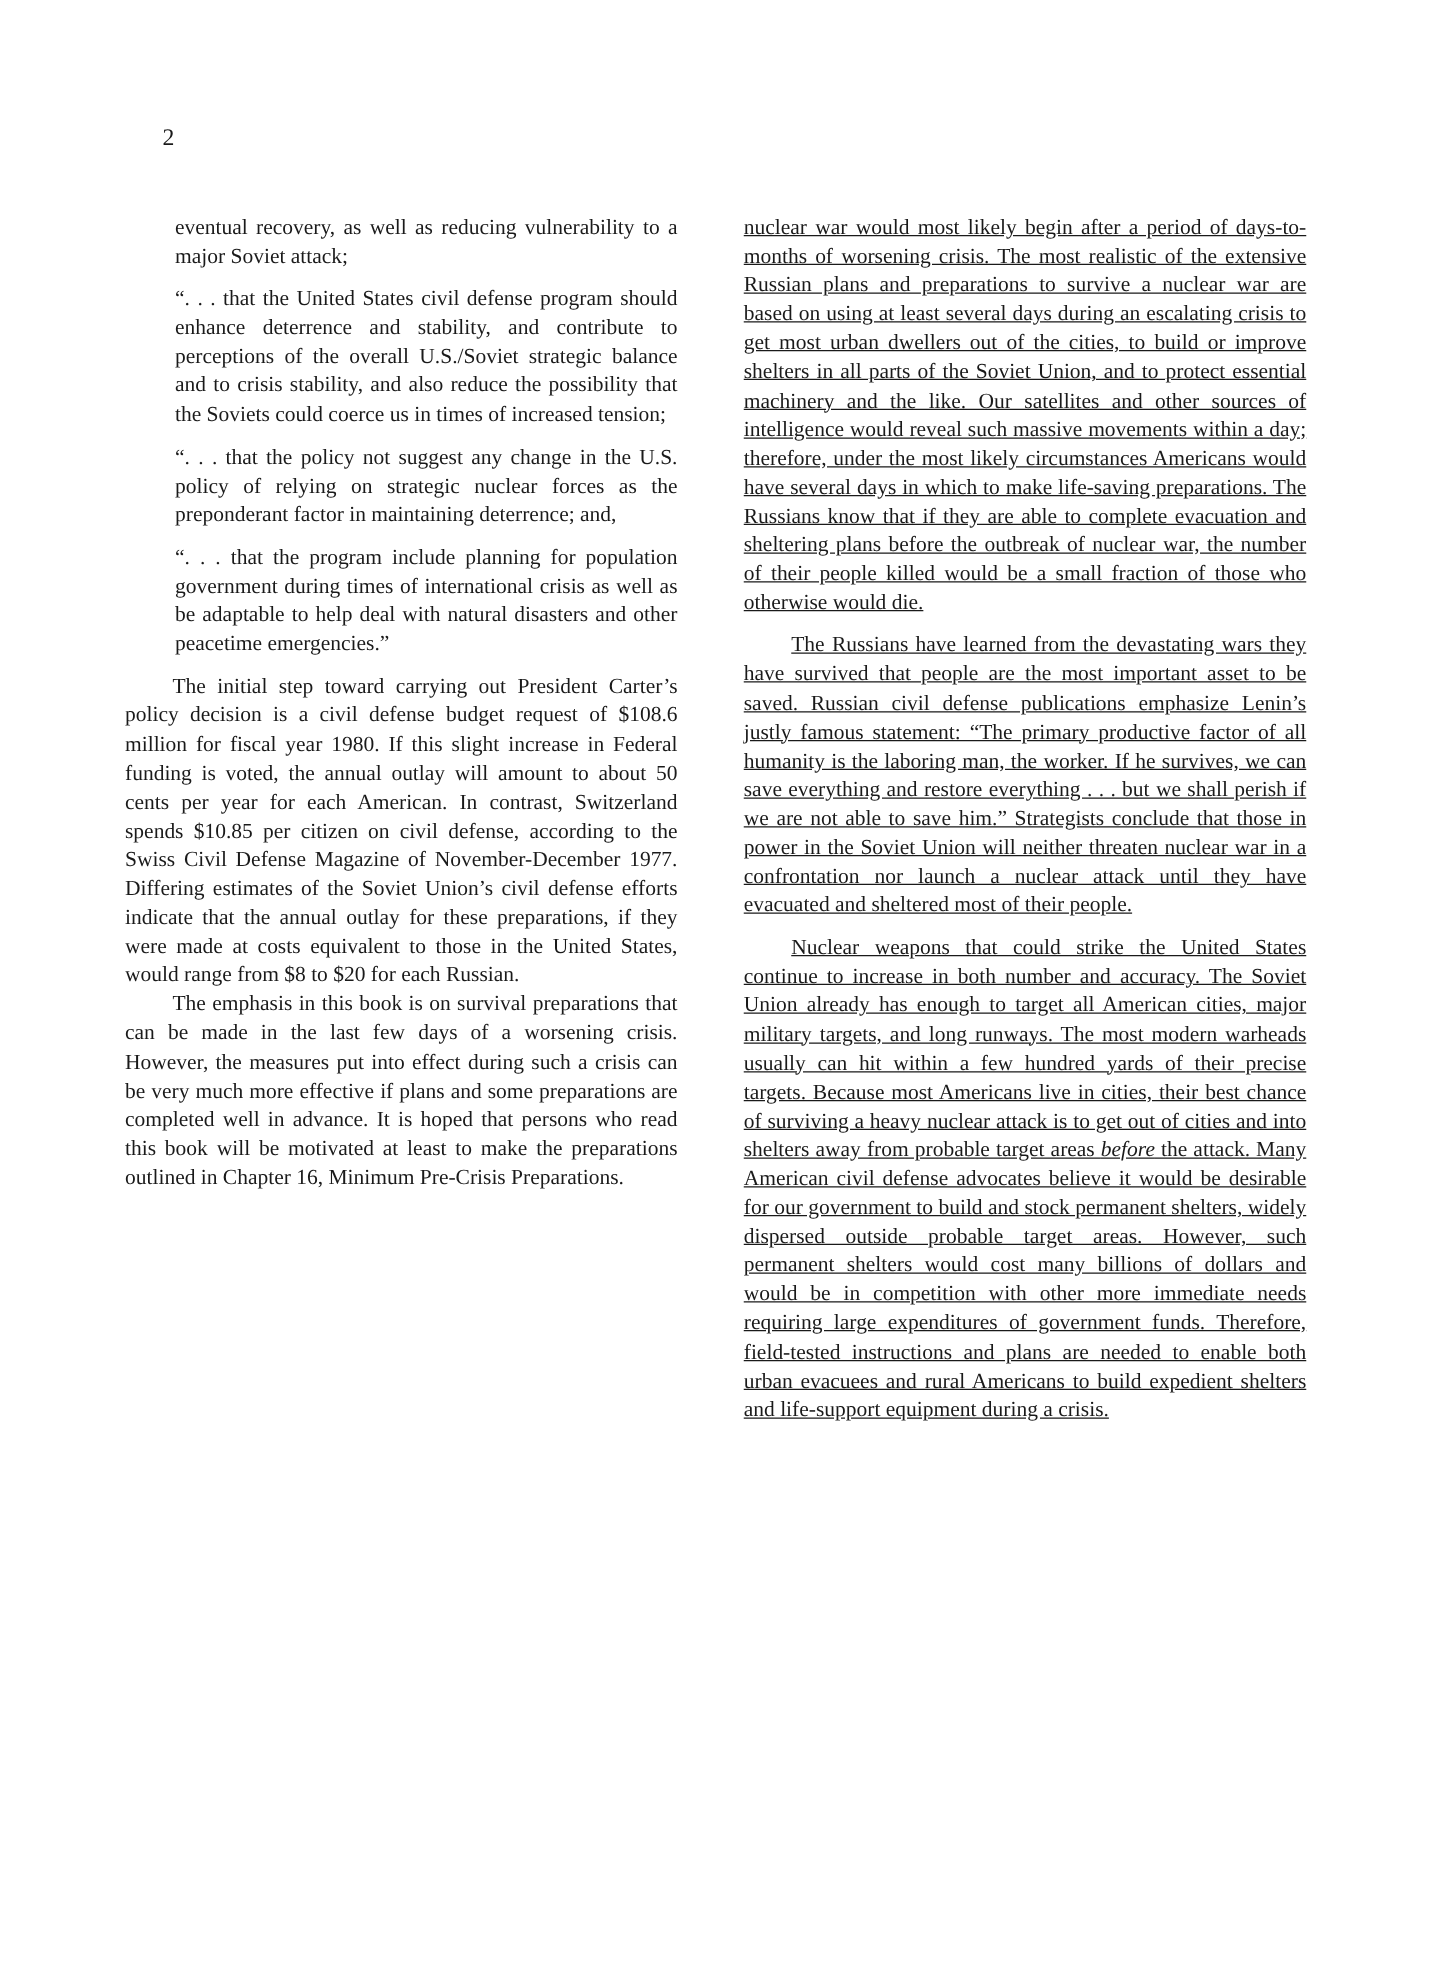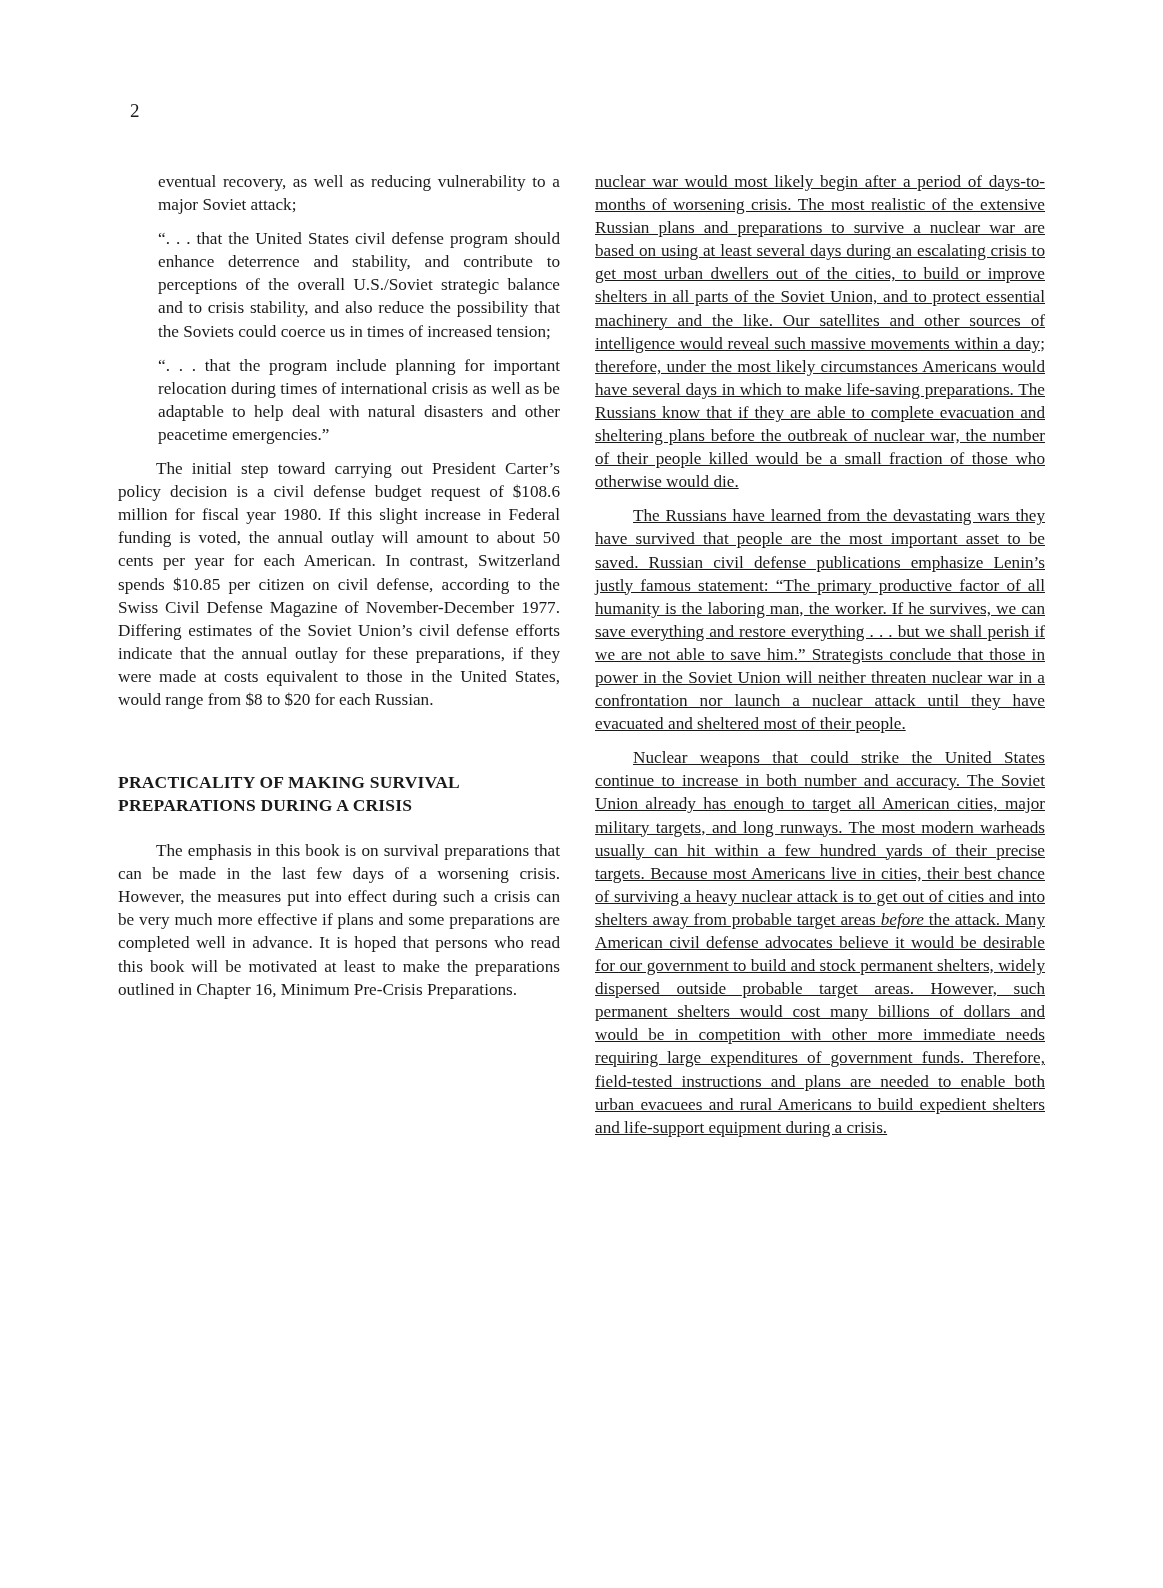--- a/index.html
+++ b/index.html
@@ -10,21 +10,21 @@
   }
   .page-number {
     position: absolute; left: 130px; top: 100px;
     font-size: 19px; line-height: 22px;
   }
   .col {
     position: absolute; top: 170px;
     font-size: 17.2px; line-height: 23.1px;
     text-align: justify;
   }
-  .col-left { left: 118px; width: 442px; }
+  .col-left { left: 100px; width: 442px; }
   .col-right { left: 595px; width: 450px; text-decoration: underline; }
   .col p { margin: 0; }
   .quote { margin-left: 40px !important; }
   .gap { margin-top: 11px !important; }
   .indent { text-indent: 38px; }
   .heading {
     font-family: "Liberation Serif", "DejaVu Serif", serif;
     font-weight: bold; font-size: 17.5px; line-height: 22.5px;
     text-align: left; margin-top: 60px !important; margin-bottom: 23px !important;
     letter-spacing: 0.2px;
@@ -32,23 +32,23 @@
   em { font-style: italic; }
 </style>
 </head>
 <body>
 
 <div class="page-number">2</div>
 
 <div class="col col-left">
   <p style="margin-left:40px;">eventual recovery, as well as reducing vulnerability to a major Soviet attack;</p>
   <p class="quote gap">“. . . that the United States civil defense program should enhance deterrence and stability, and contribute to perceptions of the overall U.S./Soviet strategic balance and to crisis stability, and also reduce the possibility that the Soviets could coerce us in times of increased tension;</p>
-  <p class="quote gap">“. . . that the program include planning for important relocation during times of international crisis as well as be adaptable to help deal with natural disasters and other peacetime emergencies.”</p>
+  <p class="quote gap">“. . . that the policy not suggest any change in the U.S. policy of relying on strategic nuclear forces as the preponderant factor in maintaining deterrence; and,</p>
+  <p class="quote gap">“. . . that the program include planning for population government during times of international crisis as well as be adaptable to help deal with natural disasters and other peacetime emergencies.”</p>
   <p class="indent gap">The initial step toward carrying out President Carter’s policy decision is a civil defense budget request of $108.6 million for fiscal year 1980. If this slight increase in Federal funding is voted, the annual outlay will amount to about 50 cents per year for each American. In contrast, Switzerland spends $10.85 per citizen on civil defense, according to the Swiss Civil Defense Magazine of November-December 1977. Differing estimates of the Soviet Union’s civil defense efforts indicate that the annual outlay for these preparations, if they were made at costs equivalent to those in the United States, would range from $8 to $20 for each Russian.</p>
-  <p class="heading">PRACTICALITY OF MAKING SURVIVAL PREPARATIONS DURING A CRISIS</p>
   <p class="indent">The emphasis in this book is on survival preparations that can be made in the last few days of a worsening crisis. However, the measures put into effect during such a crisis can be very much more effective if plans and some preparations are completed well in advance. It is hoped that persons who read this book will be motivated at least to make the preparations outlined in Chapter 16, Minimum Pre-Crisis Preparations.</p>
 </div>
 
 <div class="col col-right">
   <p>nuclear war would most likely begin after a period of days-to-months of worsening crisis. The most realistic of the extensive Russian plans and preparations to survive a nuclear war are based on using at least several days during an escalating crisis to get most urban dwellers out of the cities, to build or improve shelters in all parts of the Soviet Union, and to protect essential machinery and the like. Our satellites and other sources of intelligence would reveal such massive movements within a day; therefore, under the most likely circumstances Americans would have several days in which to make life-saving preparations. The Russians know that if they are able to complete evacuation and sheltering plans before the outbreak of nuclear war, the number of their people killed would be a small fraction of those who otherwise would die.</p>
   <p class="indent gap">The Russians have learned from the devastating wars they have survived that people are the most important asset to be saved. Russian civil defense publications emphasize Lenin’s justly famous statement: “The primary productive factor of all humanity is the laboring man, the worker. If he survives, we can save everything and restore everything . . . but we shall perish if we are not able to save him.” Strategists conclude that those in power in the Soviet Union will neither threaten nuclear war in a confrontation nor launch a nuclear attack until they have evacuated and sheltered most of their people.</p>
   <p class="indent gap"><span>Nuclear weapons that could strike the United States continue to increase in both number and accuracy. The Soviet Union already has enough to target all American cities, major military targets, and long runways. The most modern warheads usually can hit within a few hundred yards of their precise targets. Because most Americans live in cities, their best chance of surviving a heavy nuclear attack is to get out of cities and into shelters away from probable target areas </span><em>before</em><span> the attack. Many American civil defense advocates believe it would be desirable for our government to build and stock permanent shelters, widely dispersed outside probable target areas. However, such permanent shelters would cost many billions of dollars and would be in competition with other more immediate needs requiring large expenditures of government funds. Therefore, field-tested instructions and plans are needed to enable both urban evacuees and rural Americans to build expedient shelters and life-support equipment during a crisis.</span></p>
 </div>
 
 </body></html>

